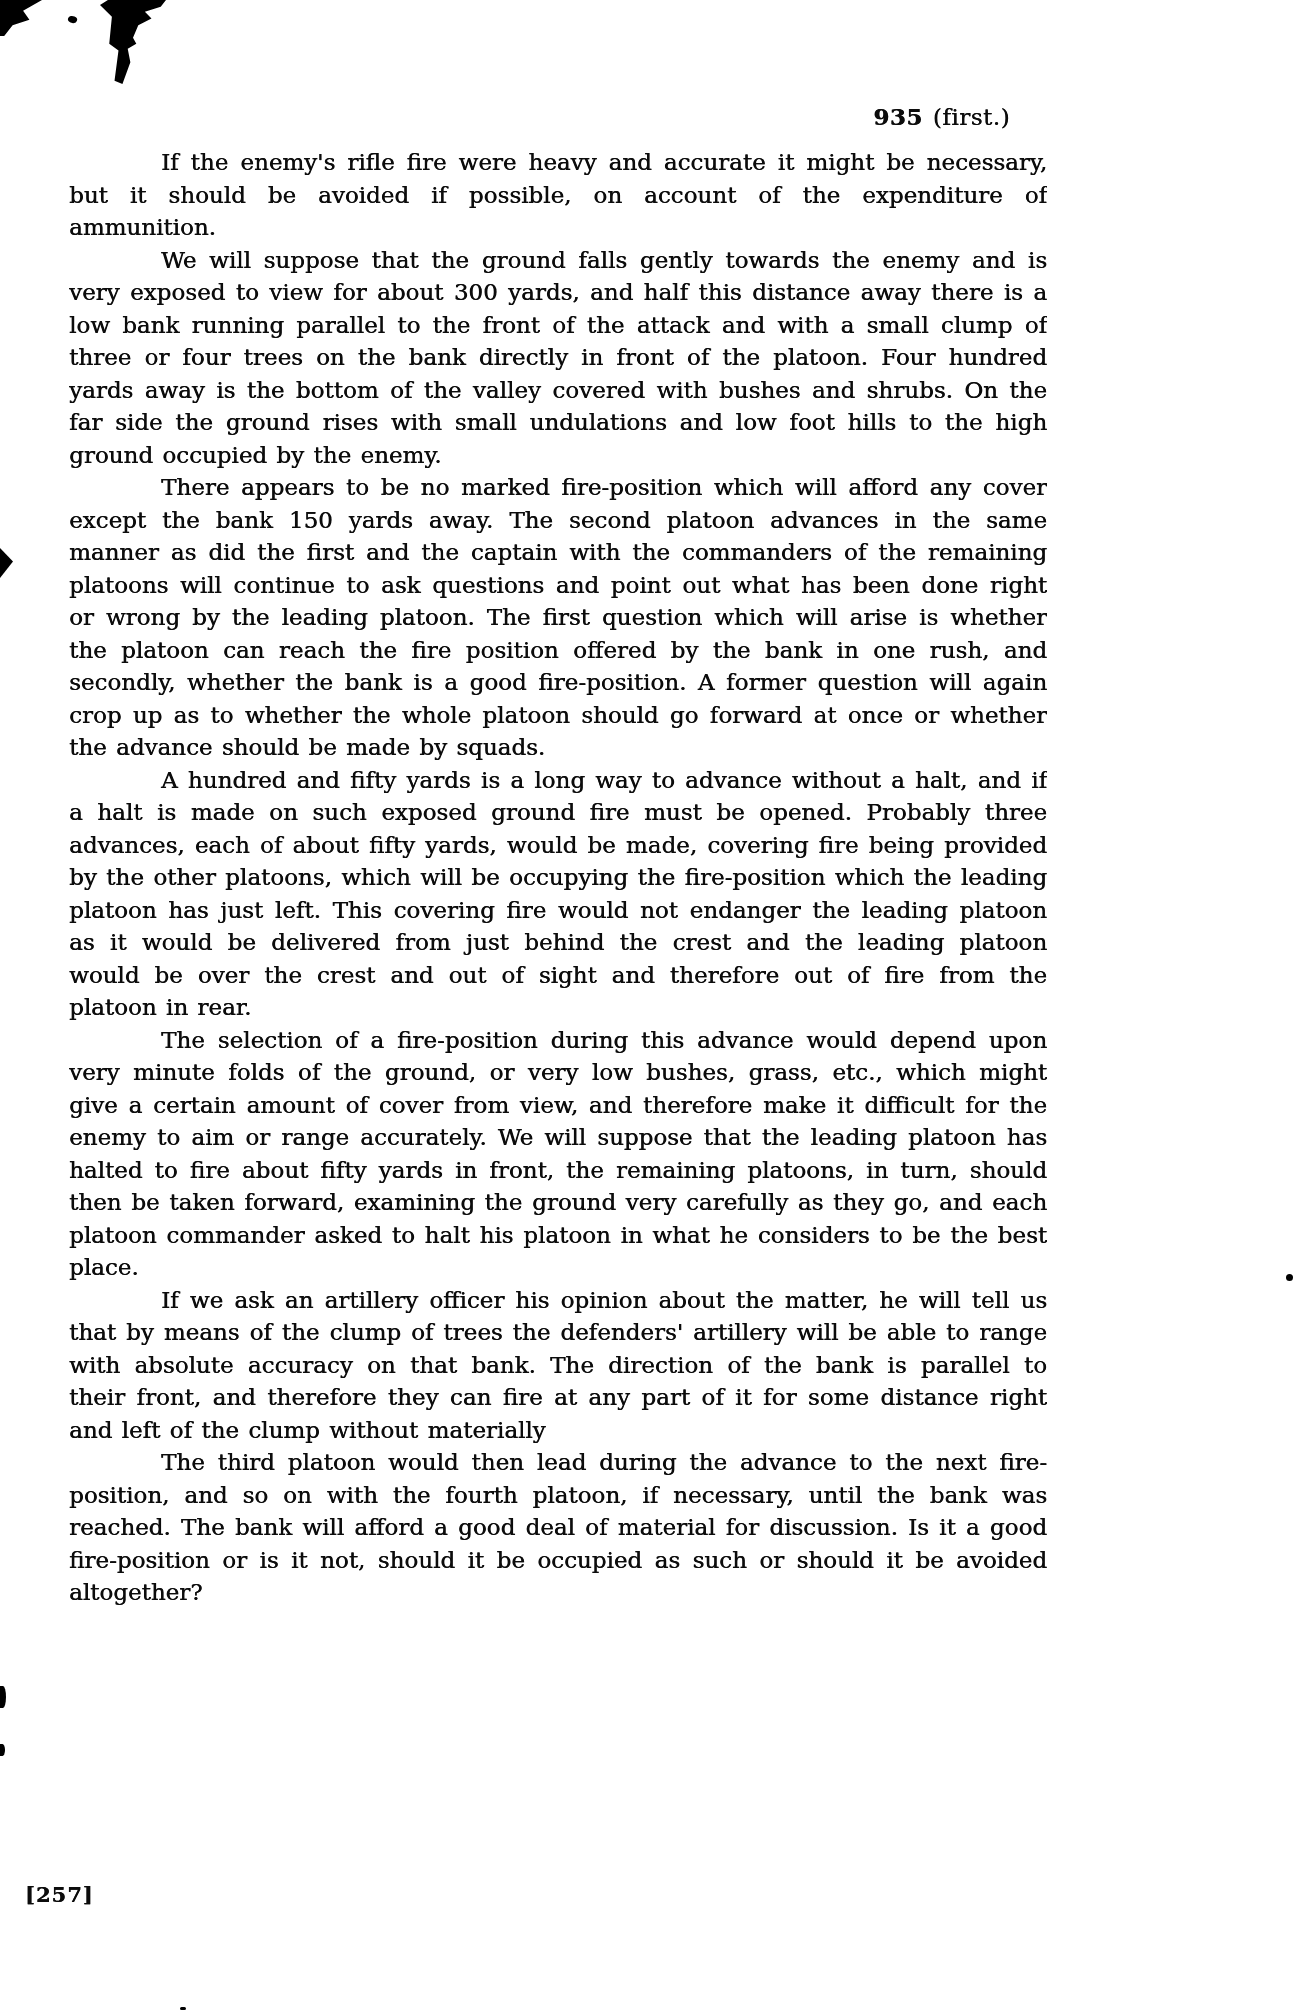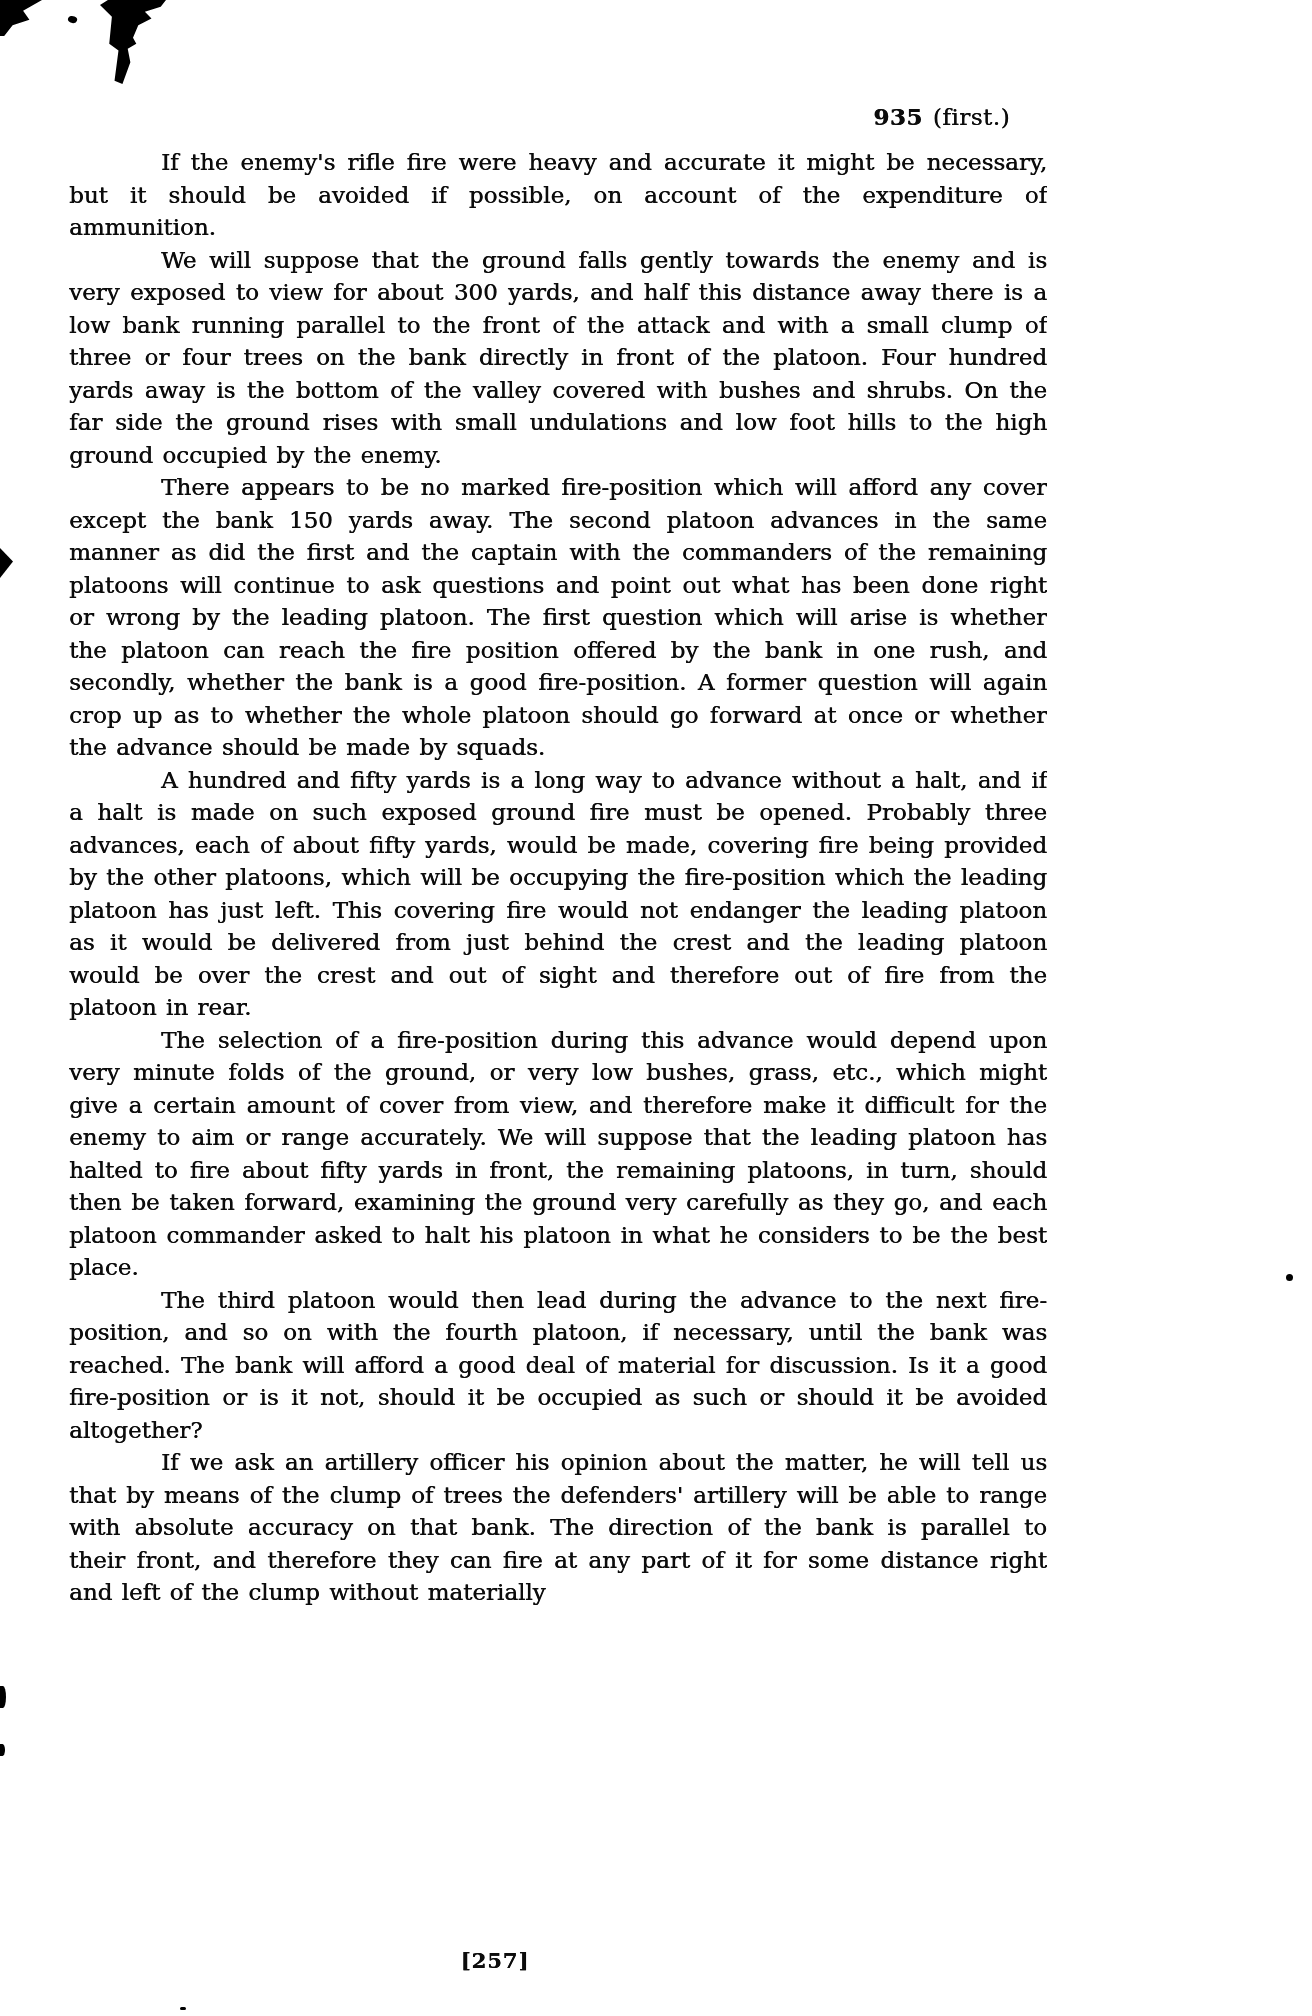--- a/index.html
+++ b/index.html
@@ -31,22 +31,21 @@
     line-height:32.5px;
     text-align:justify;
     word-spacing:2px;
     text-shadow:0.45px 0 0 currentColor;
     margin-left:44px;
   }
   .body-text p{margin:0;text-indent:92px;}
   
   .page-footer{
     position:absolute;
-    top:1948px;left:25px;width:940px;
-    text-align:center;
+    top:1882px;left:25px;width:940px;
     font-size:21px;
     font-weight:bold;
     letter-spacing:1px;
     text-shadow:0.3px 0 0 currentColor;
   }
   
   .artifact{position:absolute;background:#000;}
   .blob-main{
     left:100px;top:0;width:66px;height:84px;
     clip-path:polygon(12% 0,100% 0,92% 8%,68% 14%,78% 22%,58% 30%,50% 45%,55% 52%,42% 58%,46% 74%,34% 100%,22% 96%,28% 60%,14% 52%,18% 20%,0 6%);
@@ -82,19 +81,19 @@
   <div class="page-header">
     <span class="num">935</span><span class="suffix">(first.)</span>
   </div>
 
   <div class="body-text">
     <p>If the enemy's rifle fire were heavy and accurate it might be necessary, but it should be avoided if possible, on account of the expenditure of ammunition.</p>
     <p>We will suppose that the ground falls gently towards the enemy and is very exposed to view for about 300 yards, and half this distance away there is a low bank running parallel to the front of the attack and with a small clump of three or four trees on the bank directly in front of the platoon. Four hundred yards away is the bottom of the valley covered with bushes and shrubs. On the far side the ground rises with small undulations and low foot hills to the high ground occupied by the enemy.</p>
     <p>There appears to be no marked fire-position which will afford any cover except the bank 150 yards away. The second platoon advances in the same manner as did the first and the captain with the commanders of the remaining platoons will continue to ask questions and point out what has been done right or wrong by the leading platoon. The first question which will arise is whether the platoon can reach the fire position offered by the bank in one rush, and secondly, whether the bank is a good fire-position. A former question will again crop up as to whether the whole platoon should go forward at once or whether the advance should be made by squads.</p>
     <p>A hundred and fifty yards is a long way to advance without a halt, and if a halt is made on such exposed ground fire must be opened. Probably three advances, each of about fifty yards, would be made, covering fire being provided by the other platoons, which will be occupying the fire-position which the leading platoon has just left. This covering fire would not endanger the leading platoon as it would be delivered from just behind the crest and the leading platoon would be over the crest and out of sight and therefore out of fire from the platoon in rear.</p>
     <p>The selection of a fire-position during this advance would depend upon very minute folds of the ground, or very low bushes, grass, etc., which might give a certain amount of cover from view, and therefore make it difficult for the enemy to aim or range accurately. We will suppose that the leading platoon has halted to fire about fifty yards in front, the remaining platoons, in turn, should then be taken forward, examining the ground very carefully as they go, and each platoon commander asked to halt his platoon in what he considers to be the best place.</p>
+    <p>If we ask an artillery officer his opinion about the matter, he will tell us that by means of the clump of trees the defenders' artillery will be able to range with absolute accuracy on that bank. The direction of the bank is parallel to their front, and therefore they can fire at any part of it for some distance right and left of the clump without materially</p>
     <p>The third platoon would then lead during the advance to the next fire-position, and so on with the fourth platoon, if necessary, until the bank was reached. The bank will afford a good deal of material for discussion. Is it a good fire-position or is it not, should it be occupied as such or should it be avoided altogether?</p>
-    <p>If we ask an artillery officer his opinion about the matter, he will tell us that by means of the clump of trees the defenders' artillery will be able to range with absolute accuracy on that bank. The direction of the bank is parallel to their front, and therefore they can fire at any part of it for some distance right and left of the clump without materially</p>
   </div>
 
   <div class="page-footer">[257]</div>
 
 </div>
 
 </body></html>

